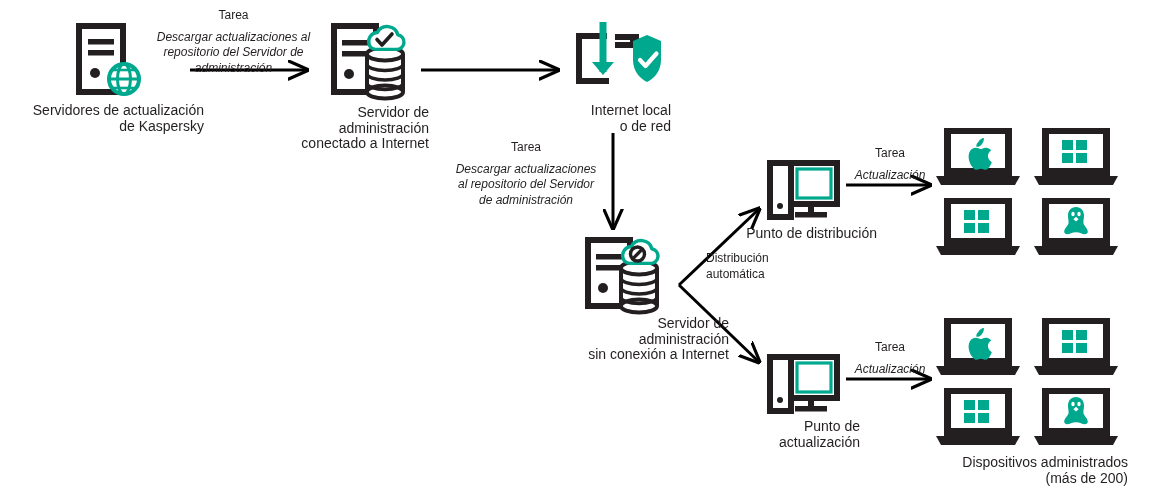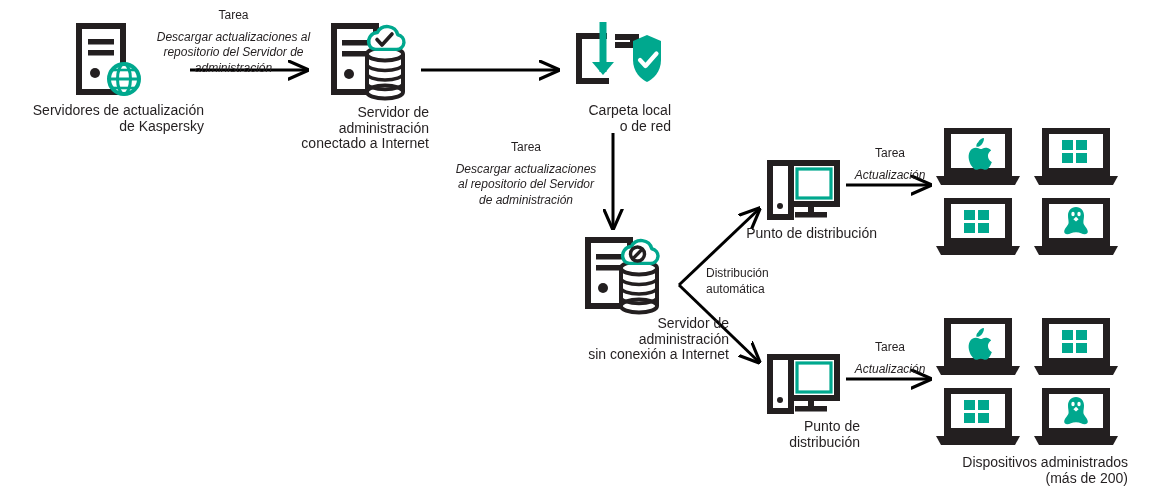--- a/index.html
+++ b/index.html
@@ -209,47 +209,47 @@
     </g>
   </svg>
 
   <div class="cap" style="left:8px;top:103px;width:196px;">Servidores de actualización
 de Kaspersky</div>
 
   <div class="cap" style="left:296px;top:105px;width:133px;">Servidor de
 administración
 conectado a Internet</div>
 
-  <div class="cap" style="left:551px;top:103px;width:120px;">Carpeta local
+  <div class="cap" style="left:551px;top:103px;width:120px;">Internet local
 o de red</div>
 
   <div class="cap" style="left:549px;top:316px;width:180px;">Servidor de
 administración
 sin conexión a Internet</div>
 
   <div class="cap" style="left:735px;top:226px;width:142px;">Punto de distribución</div>
 
   <div class="cap" style="left:744px;top:419px;width:116px;">Punto de
-distribución</div>
+actualización</div>
 
   <div class="cap" style="left:928px;top:455px;width:200px;">Dispositivos administrados
 (más de 200)</div>
 
   <div class="lbl" style="left:151px;top:8px;width:165px;">
     <span class="rg">Tarea</span>
     <span class="it">Descargar actualizaciones al repositorio del Servidor de administración</span>
   </div>
 
 
   <div class="lbl" style="left:450px;top:140px;width:152px;">
     <span class="rg">Tarea</span>
     <span class="it">Descargar actualizaciones al repositorio del Servidor de administración</span>
   </div>
 
-  <div class="lbl" style="left:706px;top:266px;width:92px;text-align:left;">
+  <div class="lbl" style="left:706px;top:251px;width:92px;text-align:left;">
     <span class="rg">Distribución automática</span>
   </div>
 
   <div class="lbl" style="left:848px;top:146px;width:84px;">
     <span class="rg">Tarea</span>
     <span class="it">Actualización</span>
   </div>
 
   <div class="lbl" style="left:848px;top:340px;width:84px;">
     <span class="rg">Tarea</span>

